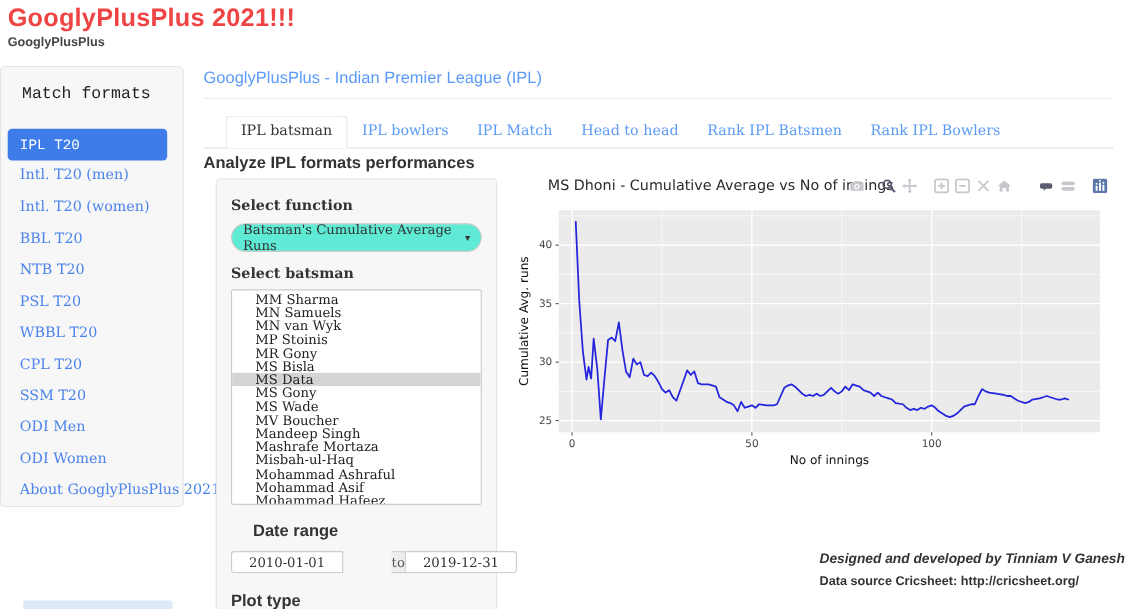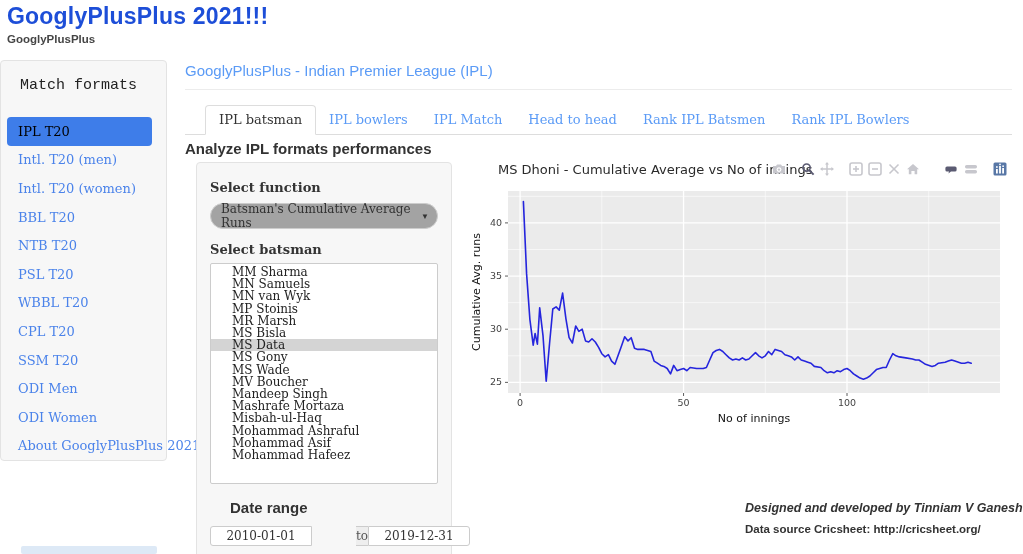--- a/index.html
+++ b/index.html
@@ -1,52 +1,52 @@
 <!DOCTYPE html>
 <html><head>
 <meta charset="utf-8">
 <style>
   html,body{margin:0;padding:0;width:1023px;height:554px;overflow:hidden;background:#fff;
     font-family:"Liberation Sans",sans-serif;}
   .abs{position:absolute;}
   
-  #page-title{left:7px;top:3px;font-size:23px;font-weight:bold;color:#1d4ed8;letter-spacing:.2px;}
+  #page-title{left:7px;top:3px;font-size:23px;font-weight:bold;color:#ef4444;letter-spacing:.2px;}
   #navbar-brand{left:7px;top:33px;font-size:11.5px;font-weight:bold;color:#454545;}
   
   #sidebar{left:0;top:60px;width:167px;height:401px;background:#f7f7f7;
     border:1px solid #e3e3e3;border-radius:4px;box-sizing:border-box;}
   #sidebar-heading{font-family:Liberation Mono, monospace;font-size:15px;color:#222;
     margin:16px 0 23px 19px;}
   #sidebar-nav{list-style:none;margin:0;padding:0 14px 0 6px;}
   #sidebar-nav li{height:28.6px;display:flex;align-items:center;padding-left:11px;
     font-family:"DejaVu Serif",serif;font-size:13px;color:#4b83ea;border-radius:4px;
     white-space:nowrap;cursor:pointer;}
-  #sidebar-nav li.active{background:#3e7de9;color:#000000;}
+  #sidebar-nav li.active{background:#3e7de9;color:#ffffff;font-family:Liberation Mono, monospace;}
   
   #main{left:185px;top:55px;width:838px;height:499px;}
   #main-heading{left:0;top:7px;font-size:15px;color:#5b9bf6;}
   #main-hr{left:0;top:34px;width:827px;border:0;border-top:1px solid #ececec;margin:0;}
   #tab-bar{left:0;top:51px;width:827px;height:29px;border-bottom:1px solid #ddd;
     display:flex;align-items:flex-end;box-sizing:border-box;padding-left:20px;}
   .tab{font-family:"DejaVu Serif",serif;font-size:13px;color:#5b9bf6;padding:6px 13px 7px;
     cursor:pointer;white-space:nowrap;}
   .tab.active{color:#333;background:#fff;border:1px solid #ddd;border-bottom:1px solid #fff;
     border-radius:4px 4px 0 0;margin-bottom:-1px;}
   #subtitle{left:0;top:85px;font-size:15px;font-weight:bold;color:#333;}
   
   #control-panel{left:11px;top:107px;width:256px;height:447px;background:#f7f7f7;
     border:1px solid #e3e3e3;border-radius:4px;box-sizing:border-box;padding:15px 13px;}
   .serif-label{font-family:"DejaVu Serif",serif;font-size:13px;font-weight:bold;color:#333;}
   .sans-label{font-size:15px;font-weight:bold;color:#333;}
-  #function-select{margin-top:7px;height:24px;background:#a3a3a3;border:1px solid #ccc;
+  #function-select{margin-top:7px;height:24px;background:#5eead4;border:1px solid #ccc;
     border-radius:13px;display:flex;align-items:center;padding:0 8px 0 10px;cursor:pointer;}
   #function-select .val{font-family:"DejaVu Serif",serif;font-size:12px;color:#333;flex:1;}
   #function-select .caret{font-size:8px;color:#333;}
   #batsman-label{display:block;margin-top:13px;}
-  #batsman-list{margin-top:6px;height:221px;background:#fff;border:1px solid #ccc;
+  #batsman-list{margin-top:6px;height:196px;background:#fff;border:1px solid #ccc;
     border-radius:2px;overflow:hidden;padding-top:2px;box-sizing:border-box;cursor:pointer;}
   .list-option{font-family:"DejaVu Serif",serif;font-size:12px;line-height:12.2px;
     color:#222;padding-left:21px;white-space:nowrap;}
   .list-option.selected{background:#d4d4d4;}
   #date-range-label{display:block;margin-top:15px;margin-left:20px;}
   #date-row{margin-top:10px;display:flex;align-items:stretch;height:20px;}
   .date-input{width:102px;background:#fff;border:1px solid #ccc;box-sizing:border-box;
     font-family:"DejaVu Serif",serif;font-size:12px;color:#333;text-align:center;outline:none;}
   #date-from{border-radius:3px 0 0 3px;}
   #date-to{border-radius:0 3px 3px 0;}
@@ -112,21 +112,21 @@
     <div id="function-select">
       <span class="val">Batsman's Cumulative Average Runs</span>
       <span class="caret">▼</span>
     </div>
     <span class="serif-label" id="batsman-label">Select batsman</span>
     <div id="batsman-list">
         <div class="list-option">MM Sharma</div>
         <div class="list-option">MN Samuels</div>
         <div class="list-option">MN van Wyk</div>
         <div class="list-option">MP Stoinis</div>
-        <div class="list-option">MR Marsh</div>
+        <div class="list-option">MR Gony</div>
         <div class="list-option">MS Bisla</div>
         <div class="list-option selected">MS Data</div>
         <div class="list-option">MS Gony</div>
         <div class="list-option">MS Wade</div>
         <div class="list-option">MV Boucher</div>
         <div class="list-option">Mandeep Singh</div>
         <div class="list-option">Mashrafe Mortaza</div>
         <div class="list-option">Misbah-ul-Haq</div>
         <div class="list-option">Mohammad Ashraful</div>
         <div class="list-option">Mohammad Asif</div>

